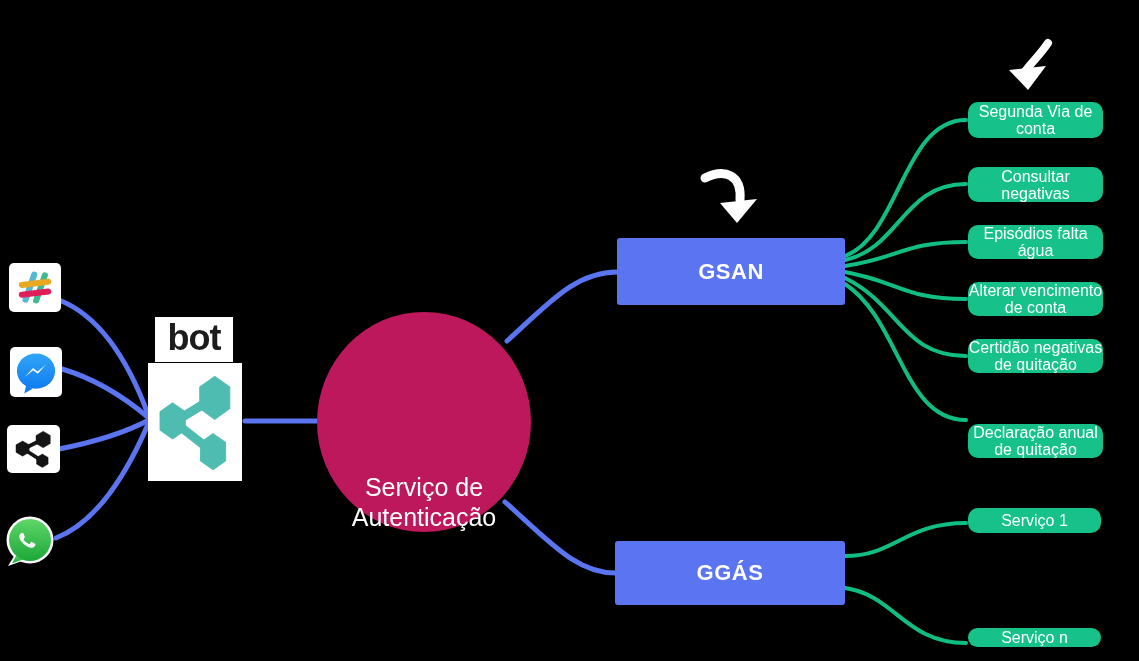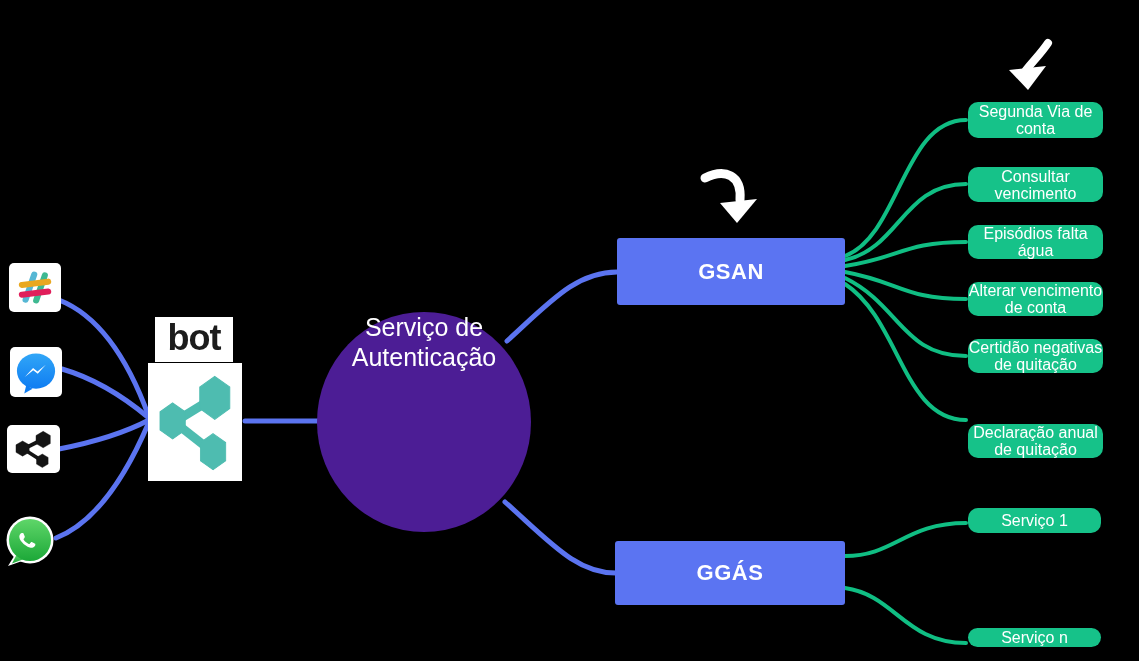--- a/index.html
+++ b/index.html
@@ -25,21 +25,21 @@
     text-align:center;letter-spacing:-1px;
   }
   #bot-icon{
     position:absolute;left:148px;top:363px;width:94px;height:118px;z-index:1;
     background:#fff;display:flex;align-items:center;justify-content:center;
   }
 
   
   #auth-circle{
     position:absolute;left:317px;top:312px;width:214px;height:220px;z-index:1;
-    background:#4c1d95;border-radius:50%;display:flex;align-items:flex-start;justify-content:center;
+    background:#be185d;border-radius:50%;display:flex;align-items:flex-end;justify-content:center;
   }
   #auth-circle span{
     display:block;width:168px;text-align:center;color:#fff;font-size:25px;line-height:30px;
   }
 
   
   .sysbox{
     position:absolute;z-index:1;background:#5b74f2;border-radius:3px;color:#fff;
     display:flex;align-items:center;justify-content:center;font-size:22px;letter-spacing:.5px;font-weight:bold;
   }
@@ -153,21 +153,21 @@
   </div>
 
   <div class="node" id="auth-circle">
     <span>Serviço de Autenticação</span>
   </div>
 
   <div class="sysbox" id="gsan-box">GSAN</div>
   <div class="sysbox" id="ggas-box">GGÁS</div>
 
   <div class="pill" style="top:102px;height:36px;">Segunda Via de conta</div>
-  <div class="pill" style="top:167px;height:35px;">Consultar vencimento</div>
+  <div class="pill" style="top:167px;height:35px;">Consultar negativas</div>
   <div class="pill" style="top:282px;height:34px;">Alterar vencimento de conta</div>
   <div class="pill" style="top:225px;height:34px;">Episódios falta água</div>
   <div class="pill" style="top:339px;height:34px;">Certidão negativas de quitação</div>
   <div class="pill" style="top:424px;height:34px;">Declaração anual de quitação</div>
 
   <div class="pill" style="top:508px;height:25px;width:133px;">Serviço 1</div>
   <div class="pill" style="top:628px;height:19px;width:133px;">Serviço n</div>
 
 </div>
 

